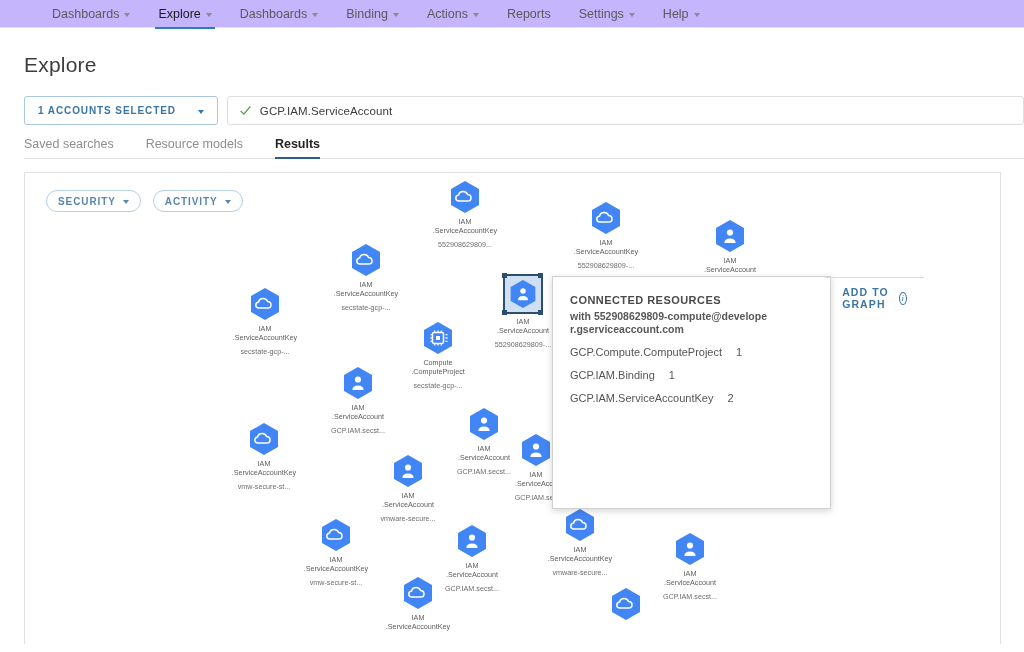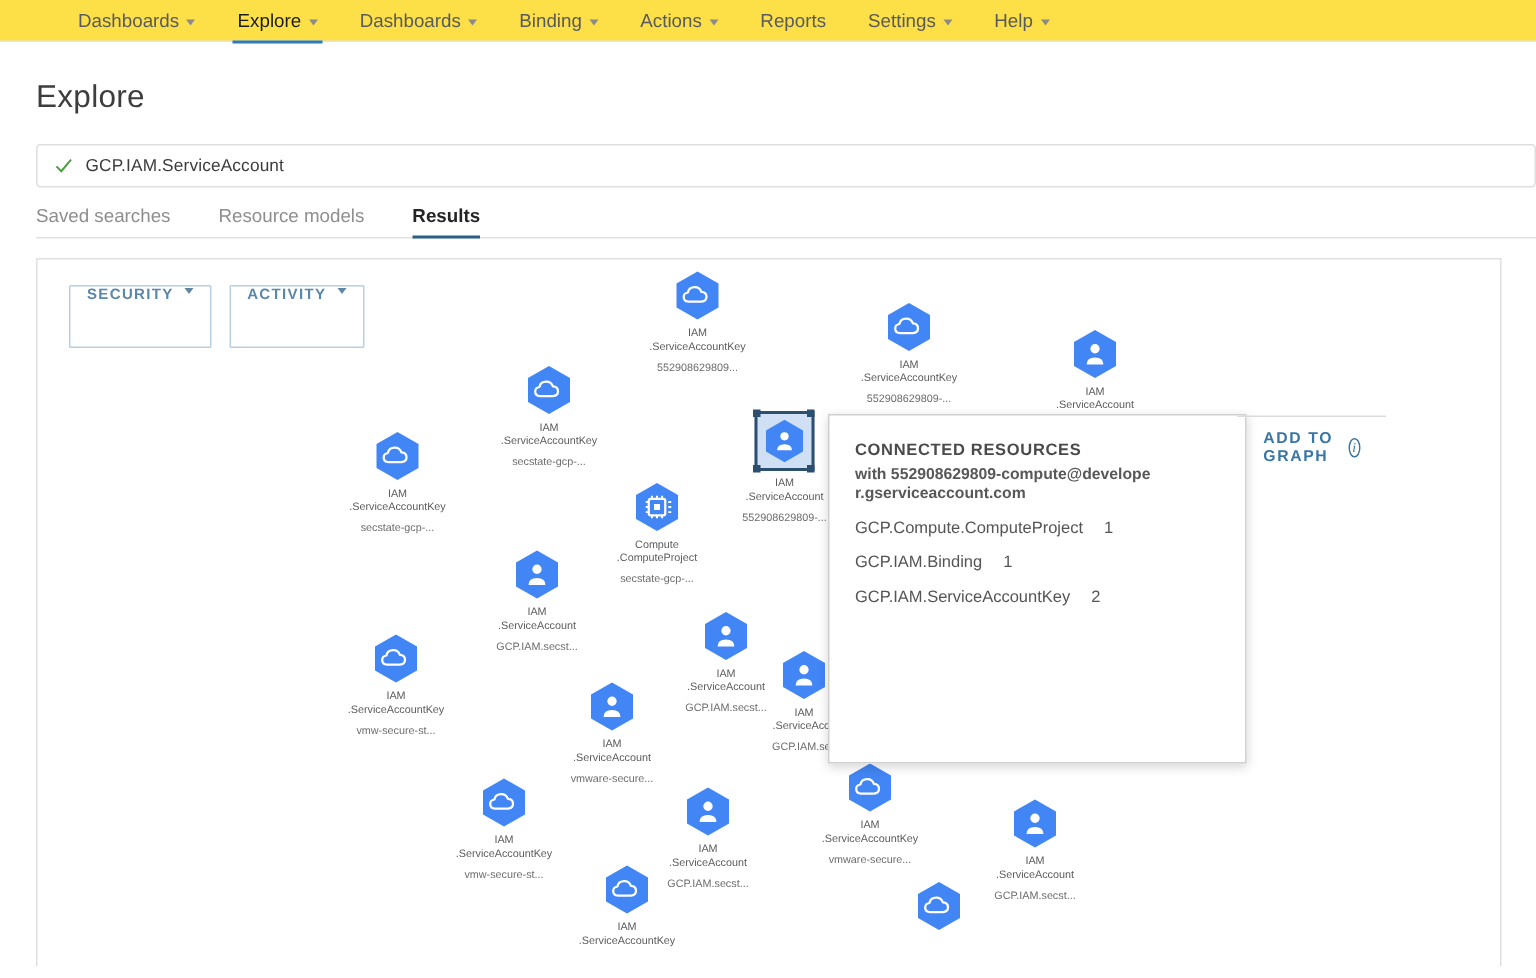--- a/index.html
+++ b/index.html
@@ -11,21 +11,21 @@
   }
 
   
   .topnav {
     height: 28px;
     display: flex;
     align-items: center;
     padding-left: 38px;
     gap: 0px;
     border-bottom: 1px solid #e4e4e4;
-    background: #fde047;
+    background: #c4b5fd;
     position: relative;
   }
   .navitem {
     display: flex;
     align-items: center;
     gap: 5px;
     padding: 0 14px;
     height: 28px;
     font-size: 12.5px;
     color: #5a5a5a;
@@ -141,30 +141,30 @@
   }
   .filters {
     position: absolute;
     top: 17px; left: 21px;
     display: flex;
     gap: 12px;
     z-index: 6;
   }
   .filter-btn {
     border: 1px solid #b6cfe2;
-    border-radius: 1px;
+    border-radius: 12px;
     background: #fff;
     color: #5b87a8;
     font-size: 10px;
     font-weight: 600;
     letter-spacing: .9px;
-    height: 42px;
+    height: 22px;
     padding: 0 11px;
     display: flex;
-    align-items: flex-start;
+    align-items: center;
     gap: 7px;
     cursor: pointer;
   }
   .filter-btn .caret { border-top-color: #5b87a8; }
 
   .edges { position: absolute; inset: 0; z-index: 1; }
 
   .node {
     position: absolute;
     z-index: 2;
@@ -308,20 +308,24 @@
       <span>Help</span>
       <span class="caret"></span>
     </div>
   </div>
 
 <div class="page">
 
   <div class="page-title">Explore</div>
 
   <div class="controls-row">
+    <div class="accounts-btn">
+      <span>1 ACCOUNTS SELECTED</span>
+      <span class="caret"></span>
+    </div>
     <div class="search-box">
       <svg class="check" viewBox="0 0 16 16">
         <path d="M2 8.5 L6 12.5 L14 3" fill="none" stroke="#4a9c3f" stroke-width="1.6"></path>
       </svg>
       <span class="search-val">GCP.IAM.ServiceAccount</span>
     </div>
   </div>
 
   <div class="tabs" id="tabbar">
       <div class="tab">Saved searches</div>

